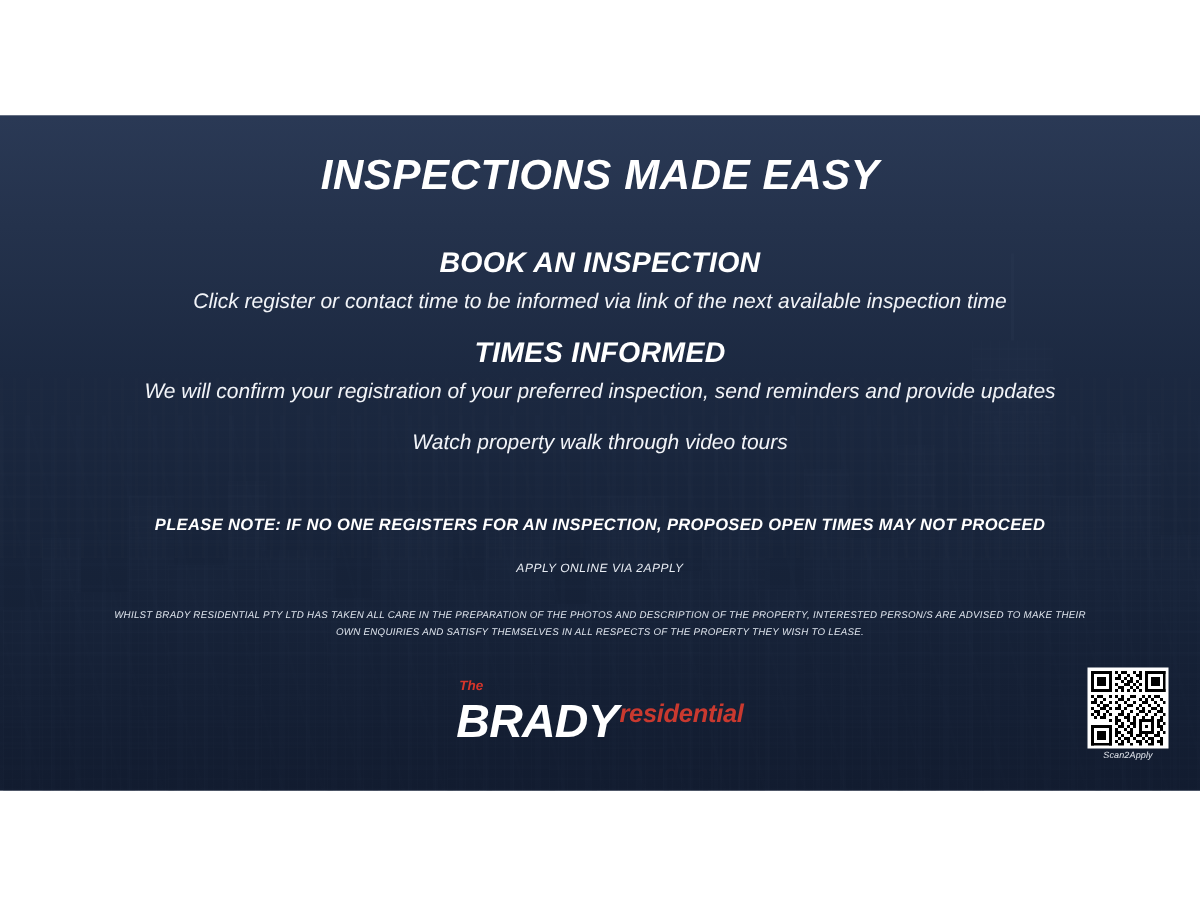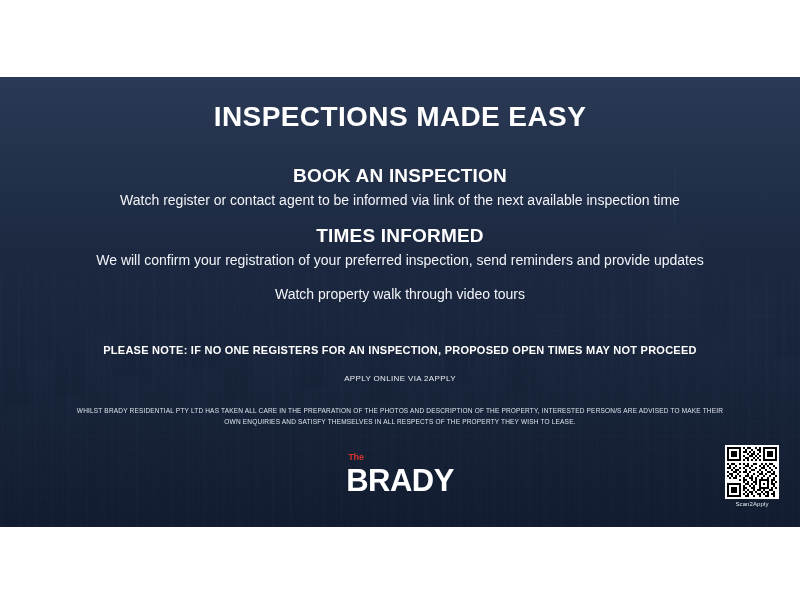--- a/index.html
+++ b/index.html
@@ -113,20 +113,21 @@
         rgba(27,40,64,0.88) 40%,
         rgba(22,34,56,0.86) 70%,
         rgba(18,28,48,0.88) 100%);
   }
 
   .content {
     position: absolute;
     inset: 0;
     color: #ffffff;
     text-align: center;
+    font-style: italic;
   }
 
   
   .headline {
     position: absolute;
     left: 0; right: 0;
     top: 24px;
     font-size: 28px;
     font-weight: bold;
     letter-spacing: 0.4px;
@@ -291,21 +292,21 @@
     </div>
 
     <div class="overlay"></div>
 
     <div class="content">
 
       <div class="headline">INSPECTIONS MADE EASY</div>
 
       <div class="block" id="block-book">
         <div class="block-title">BOOK AN INSPECTION</div>
-        <div class="block-sub">Watch register or contact agent to be informed via link of the next available inspection time</div>
+        <div class="block-sub">Click register or contact time to be informed via link of the next available inspection time</div>
       </div>
 
       <div class="block" id="block-informed">
         <div class="block-title">TIMES INFORMED</div>
         <div class="block-sub">We will confirm your registration of your preferred inspection, send reminders and provide updates</div>
       </div>
 
       <div class="block" id="block-video">
         <div class="block-sub">Watch property walk through video tours</div>
       </div>
@@ -318,20 +319,21 @@
 
       <div class="disclaimer">
         <div>WHILST BRADY RESIDENTIAL PTY LTD HAS TAKEN ALL CARE IN THE PREPARATION OF THE PHOTOS AND DESCRIPTION OF THE PROPERTY, INTERESTED PERSON/S ARE ADVISED TO MAKE THEIR</div>
         <div>OWN ENQUIRIES AND SATISFY THEMSELVES IN ALL RESPECTS OF THE PROPERTY THEY WISH TO LEASE.</div>
       </div>
 
       <div class="logo">
         <span class="logo-inner">
           <span class="logo-the">The</span>
           <span class="logo-brady">BRADY</span>
+          <span class="logo-residential">residential</span>
         </span>
       </div>
 
       <div class="qr-wrap">
         <div class="qr">
           <svg width="50" height="50" viewBox="0 0 25 25" shape-rendering="crispEdges" aria-label="QR code">
             <rect width="25" height="25" fill="#ffffff"></rect>
             <g fill="#000000">
 
               <rect x="0" y="0" width="7" height="1"></rect>

